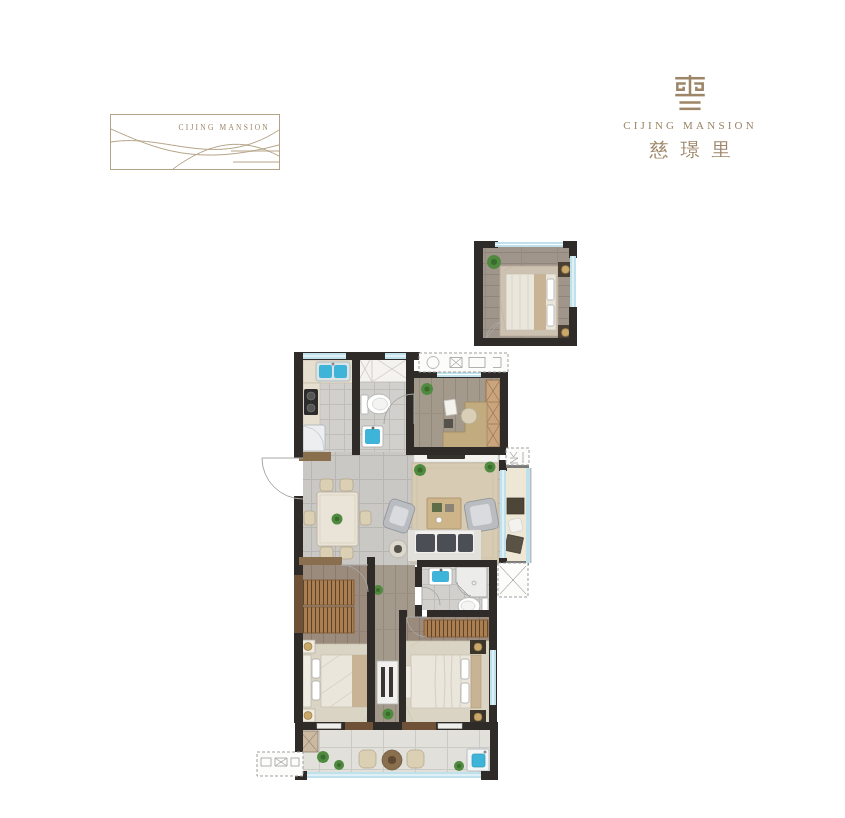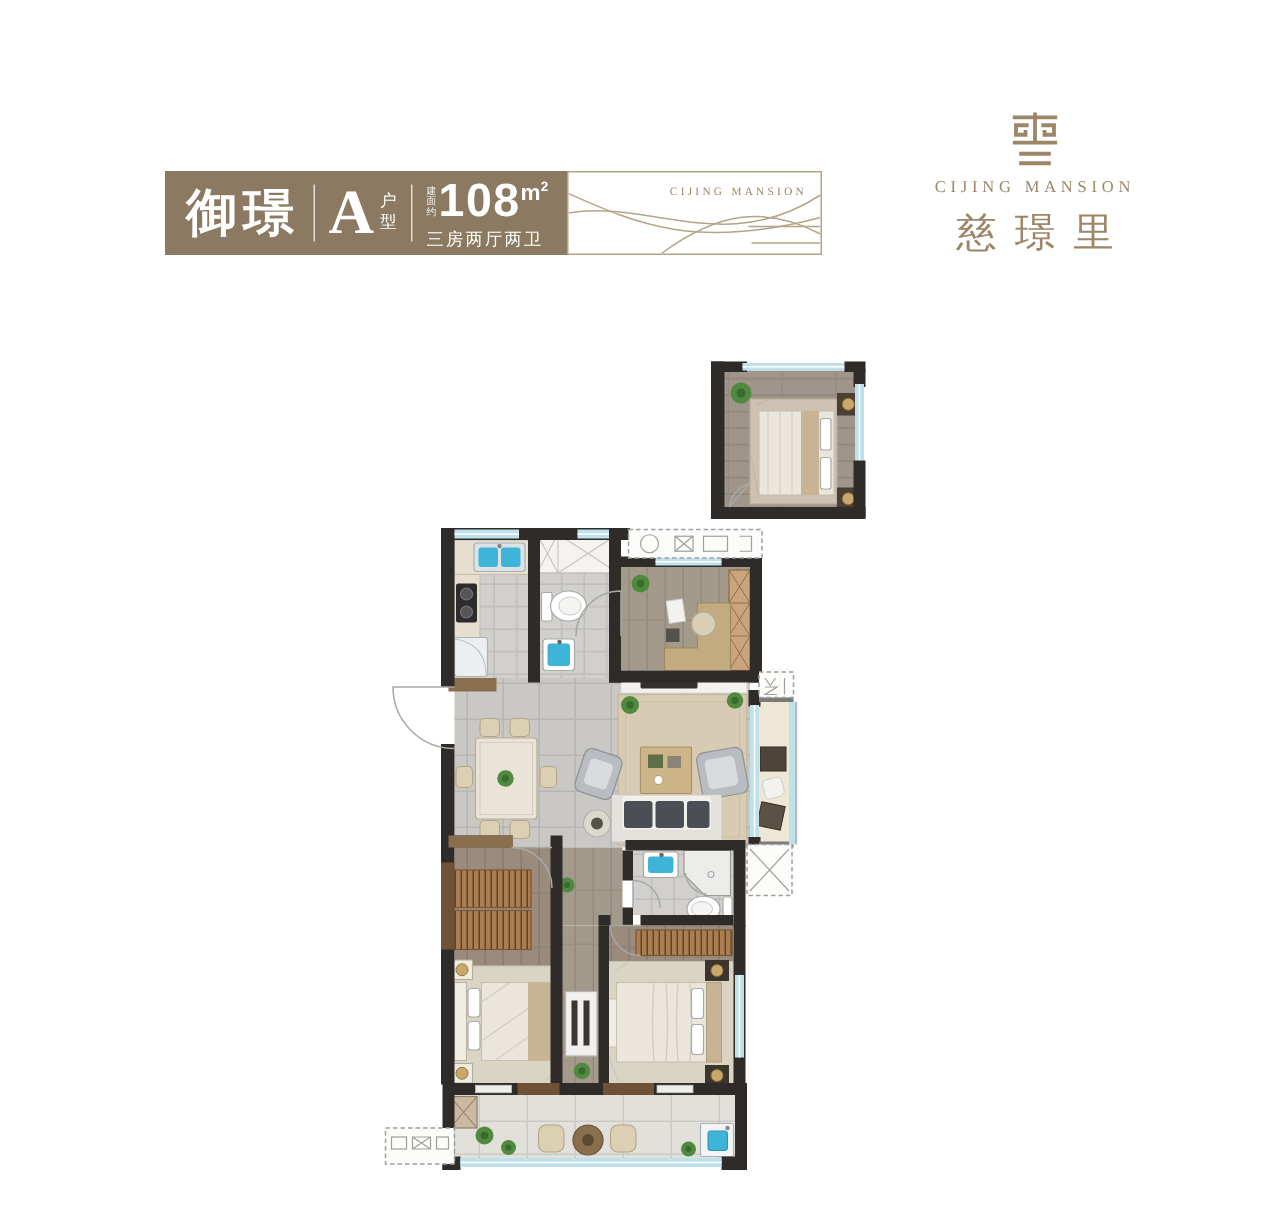--- a/index.html
+++ b/index.html
@@ -23,21 +23,21 @@
   .area-desc{font-size:11.5px;letter-spacing:1.5px;margin-top:3px;white-space:nowrap;}
   
   .badge-wave{width:170px;height:56px;background:#fff;border:1px solid var(--panel_border);
               position:relative;box-sizing:border-box;overflow:hidden;}
   .wave-mark{position:absolute;top:8px;right:9px;font-size:7.5px;letter-spacing:2.2px;
              color:var(--brand_gold);font-family:"Liberation Serif",serif;white-space:nowrap;}
   
   .logo{position:absolute;left:602px;top:74px;width:176px;text-align:center;color:var(--brand_gold);}
   .logo svg{display:block;margin:0 auto;}
   .logo-en{font-size:11px;letter-spacing:3.2px;margin-top:7px;font-family:"Liberation Serif",serif;white-space:nowrap;}
-  .logo-cn{font-size:27px;letter-spacing:12px;margin-top:6px;padding-left:12px;
+  .logo-cn{font-size:19px;letter-spacing:12px;margin-top:6px;padding-left:12px;
            font-family:"Liberation Serif",serif;white-space:nowrap;}
   
   .plan{position:absolute;left:0;top:0;}
   .fw{fill:var(--wall);}          .fwb{fill:var(--wall_brown);}
   .fwin{fill:var(--window);}      .fwater{fill:var(--water);}
   .fplant{fill:var(--plant);}     .fplantd{fill:var(--plant_dark);}
   .fsofa{fill:var(--sofa);}       .fcush{fill:var(--cushion);}
   .frug{fill:var(--rug);}         .frug2{fill:var(--rug_light);}
   .fcounter{fill:var(--counter);stroke:#c6bda9;stroke-width:.7;}
   .fbedw{fill:var(--bed_white);stroke:#c5bfb1;stroke-width:.7;}
@@ -50,37 +50,20 @@
   .white-fix{fill:#ffffff;stroke:#a9a9a7;stroke-width:.8;}
   .winline{stroke:#ffffff;stroke-width:1;}
   .chair{fill:#dbcfb4;stroke:#b3a488;stroke-width:.7;}
 </style>
 </head>
 <body>
 
 <div class="page">
 
   <div class="badge">
-    <div class="badge-main">
-      <span class="badge-title">御璟</span>
-      <span class="vdiv"></span>
-      <span class="unit-block">
-        <span class="unit-letter">A</span>
-        <span class="unit-suffix">户型</span>
-      </span>
-      <span class="vdiv"></span>
-      <span class="area-block">
-        <span class="area-row">
-          <span class="area-prefix">建面约</span>
-          <span class="area-value">108</span>
-          <span class="area-unit"><span>m</span><sup>2</sup></span>
-        </span>
-        <span class="area-desc">三房两厅两卫</span>
-      </span>
-    </div>
     <div class="badge-wave">
       <svg width="168" height="54" viewBox="0 0 168 54">
         <g fill="none" stroke="var(--wave_line)" stroke-width="1">
           <path d="M0 14 C 45 34, 85 52, 168 30"></path>
           <path d="M0 27 C 55 18, 105 56, 168 15"></path>
           <path d="M62 54 C 100 26, 132 22, 168 41"></path>
           <path d="M120 36 H168 M122 47 H168"></path>
         </g>
       </svg>
       <span class="wave-mark">CIJING MANSION</span>

